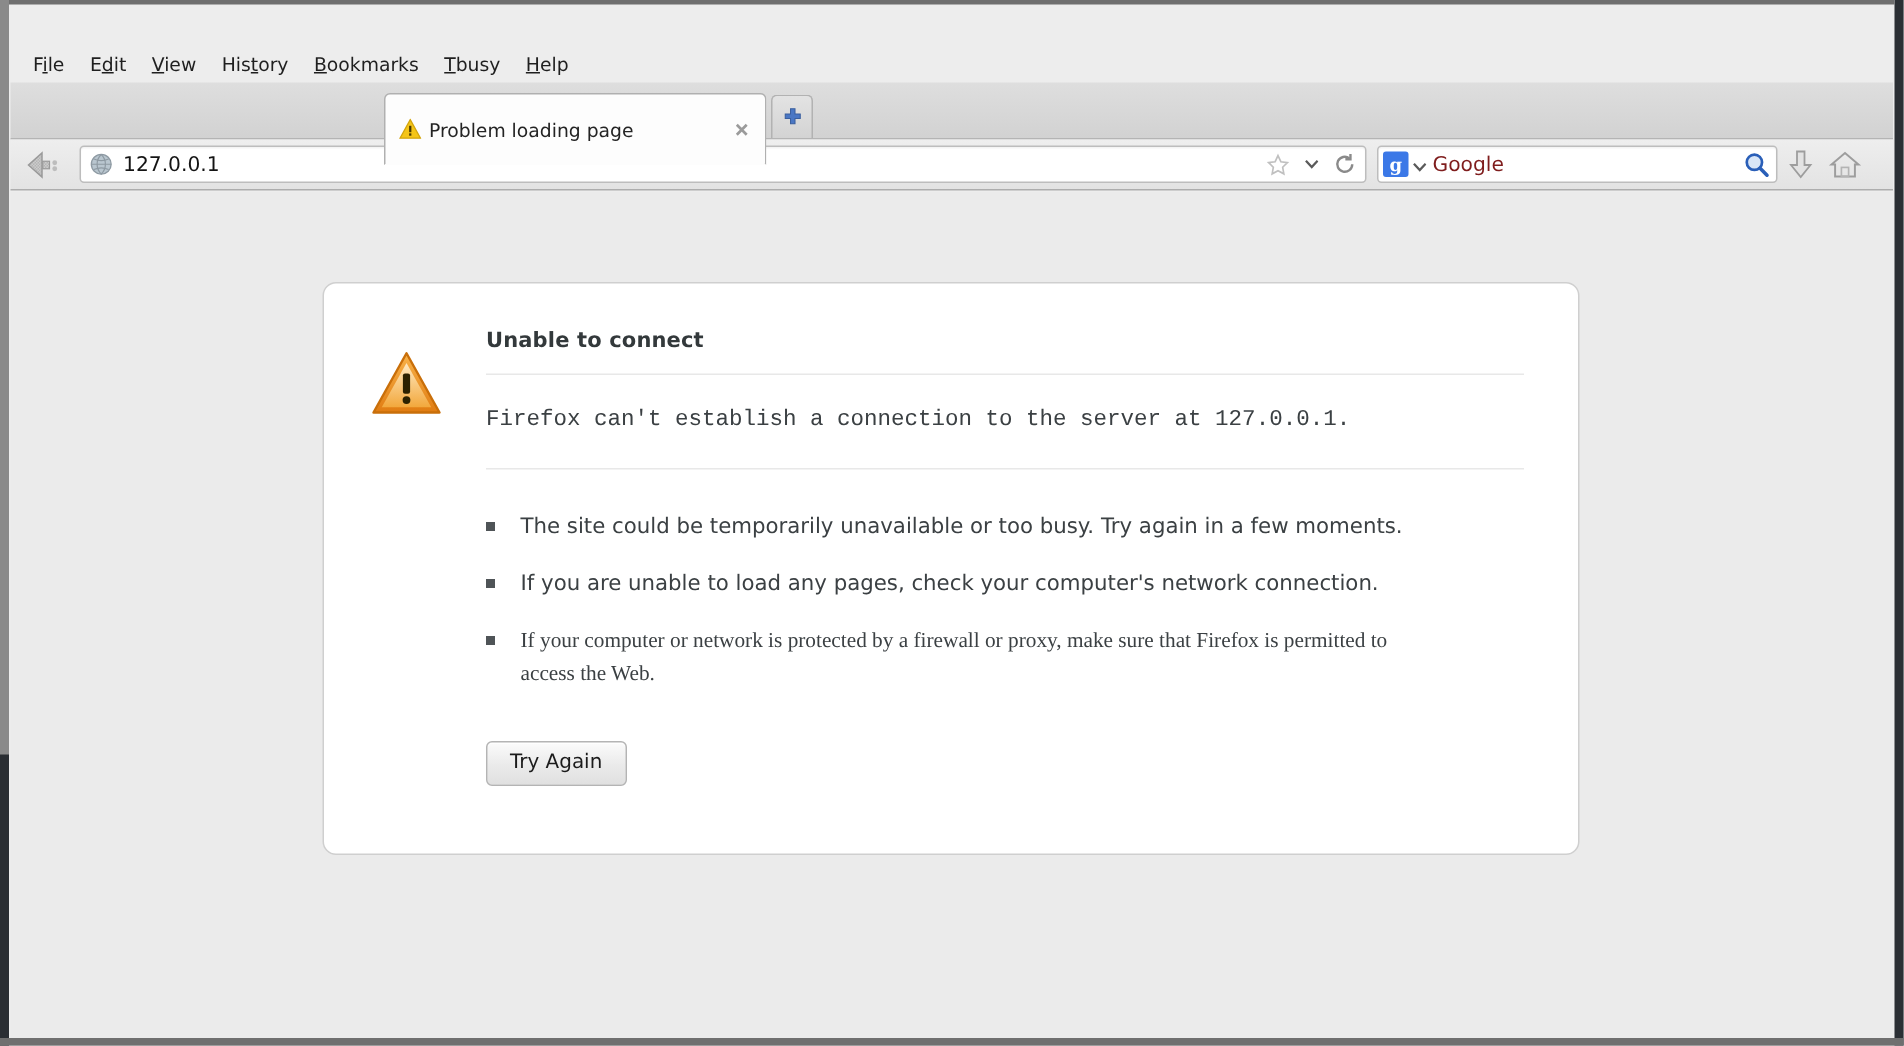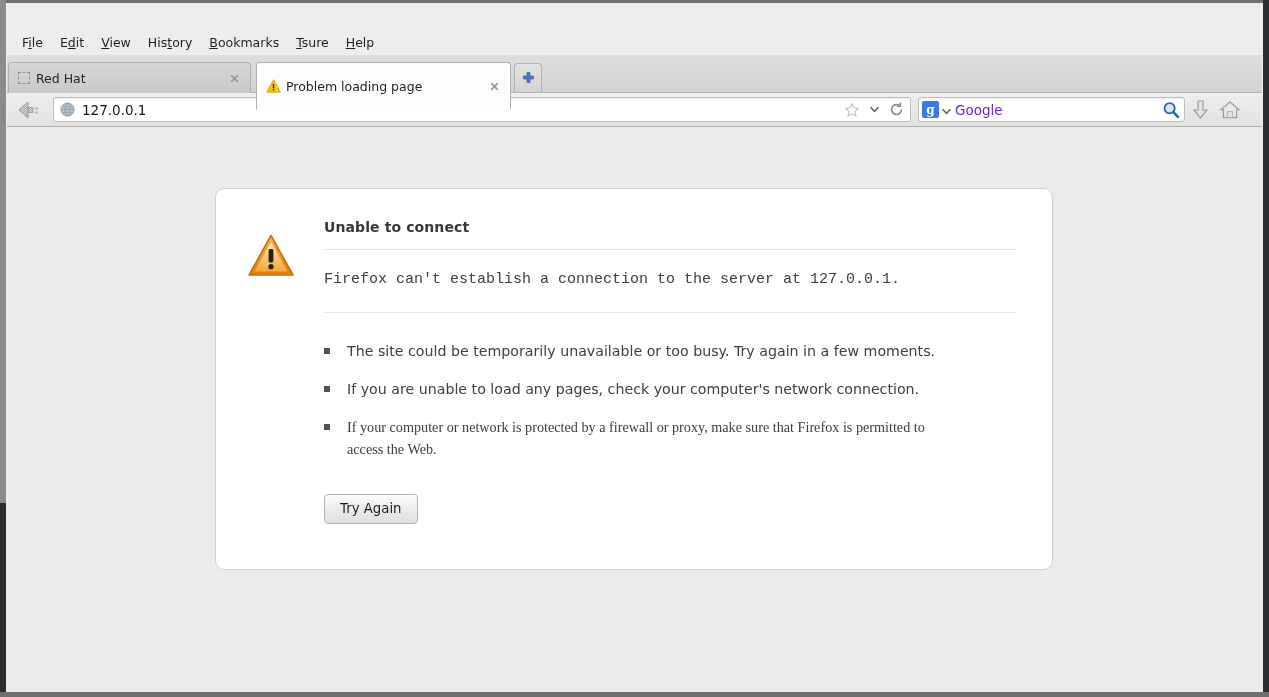--- a/index.html
+++ b/index.html
@@ -289,21 +289,21 @@
     justify-content: center;
     border-radius: 2px;
     flex: 0 0 auto;
     font-family: "DejaVu Serif", serif;
     line-height: 1;
   }
   #search-engine-chev { margin: 0 4px 0 3px; flex: 0 0 auto; }
   #search-placeholder {
     flex: 1 1 auto;
     font-size: 13.5px;
-    color: #6d28d9;
+    color: #7f1d1d;
     white-space: nowrap;
     overflow: hidden;
   }
   #search-go-icon { flex: 0 0 auto; }
   #download-btn, #home-btn {
     width: 30px; height: 28px;
     flex: 0 0 auto;
     display: flex;
     align-items: center;
     justify-content: center;
@@ -420,35 +420,26 @@
   <div class="right-edge-strip"></div>
   <div id="titlebar-top-shadow"></div>
 
 
   <div id="menubar">
     <div class="menu-item"><span>F</span><u>i</u><span>le</span></div>
     <div class="menu-item"><span>E</span><u>d</u><span>it</span></div>
     <div class="menu-item"><span></span><u>V</u><span>iew</span></div>
     <div class="menu-item"><span>His</span><u>t</u><span>ory</span></div>
     <div class="menu-item"><span></span><u>B</u><span>ookmarks</span></div>
-    <div class="menu-item"><span></span><u>T</u><span>sure</span></div>
+    <div class="menu-item"><span></span><u>T</u><span>busy</span></div>
     <div class="menu-item"><span></span><u>H</u><span>elp</span></div>
   </div>
 
   <div id="tabstrip">
 
-    <div class="tab inactive" id="tab-0">
-      <span class="tab-favicon-placeholder"></span>
-      <span class="tab-label">Red Hat</span>
-      <span class="tab-close">
-        <svg width="11" height="11" viewBox="0 0 11 11" aria-hidden="true">
-          <path d="M2.2 2.2 L8.8 8.8 M8.8 2.2 L2.2 8.8" stroke="#9b9b9b" stroke-width="1.8" fill="none"></path>
-        </svg>
-      </span>
-    </div>
 
     <div class="tab active" id="tab-1">
       <svg class="tab-favicon-warn" viewBox="0 0 16 15">
         <path d="M8 0.8 L15.3 14.1 L0.7 14.1 Z" fill="#f5c518" stroke="#d3a50c" stroke-width="0.9"></path>
         <rect x="7.2" y="5.2" width="1.6" height="4.6" fill="#4a3a00"></rect>
         <rect x="7.2" y="10.6" width="1.6" height="1.7" fill="#4a3a00"></rect>
       </svg>
       <span class="tab-label">Problem loading page</span>
       <span class="tab-close">
         <svg width="11" height="11" viewBox="0 0 11 11" aria-hidden="true">

